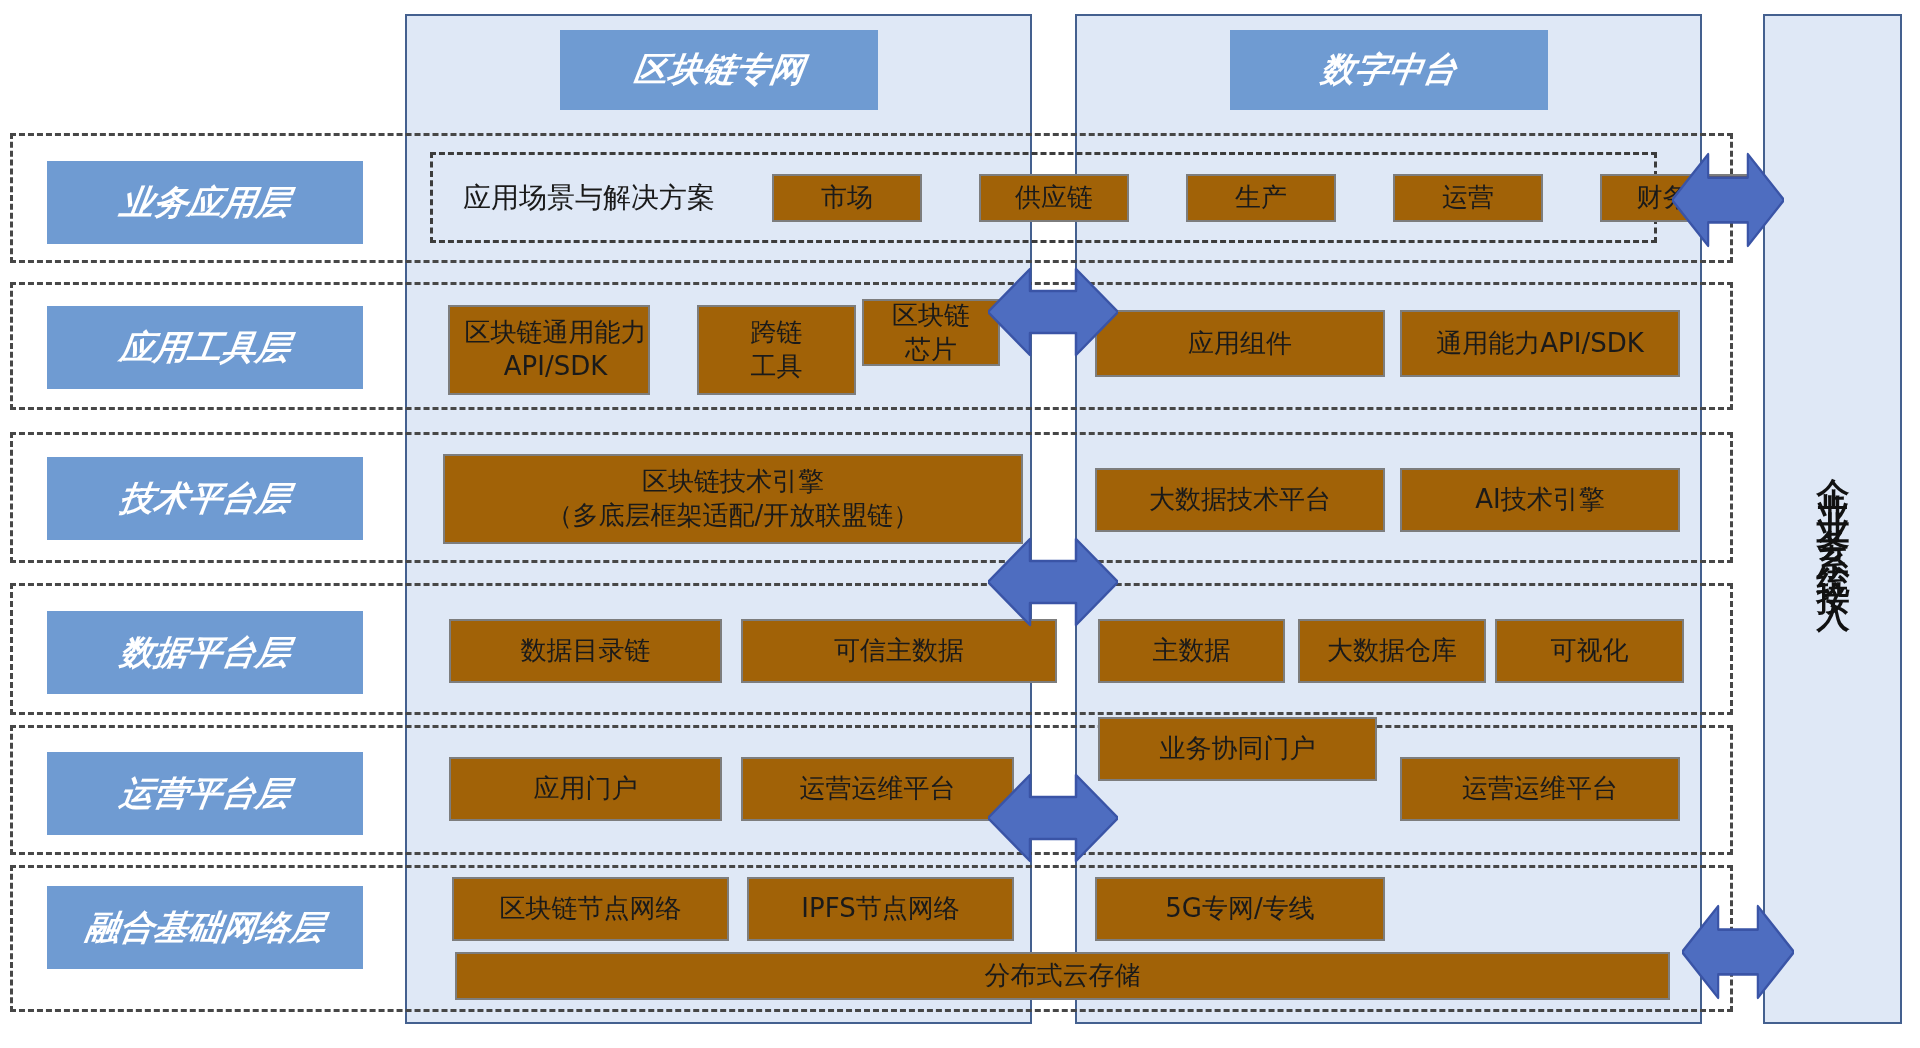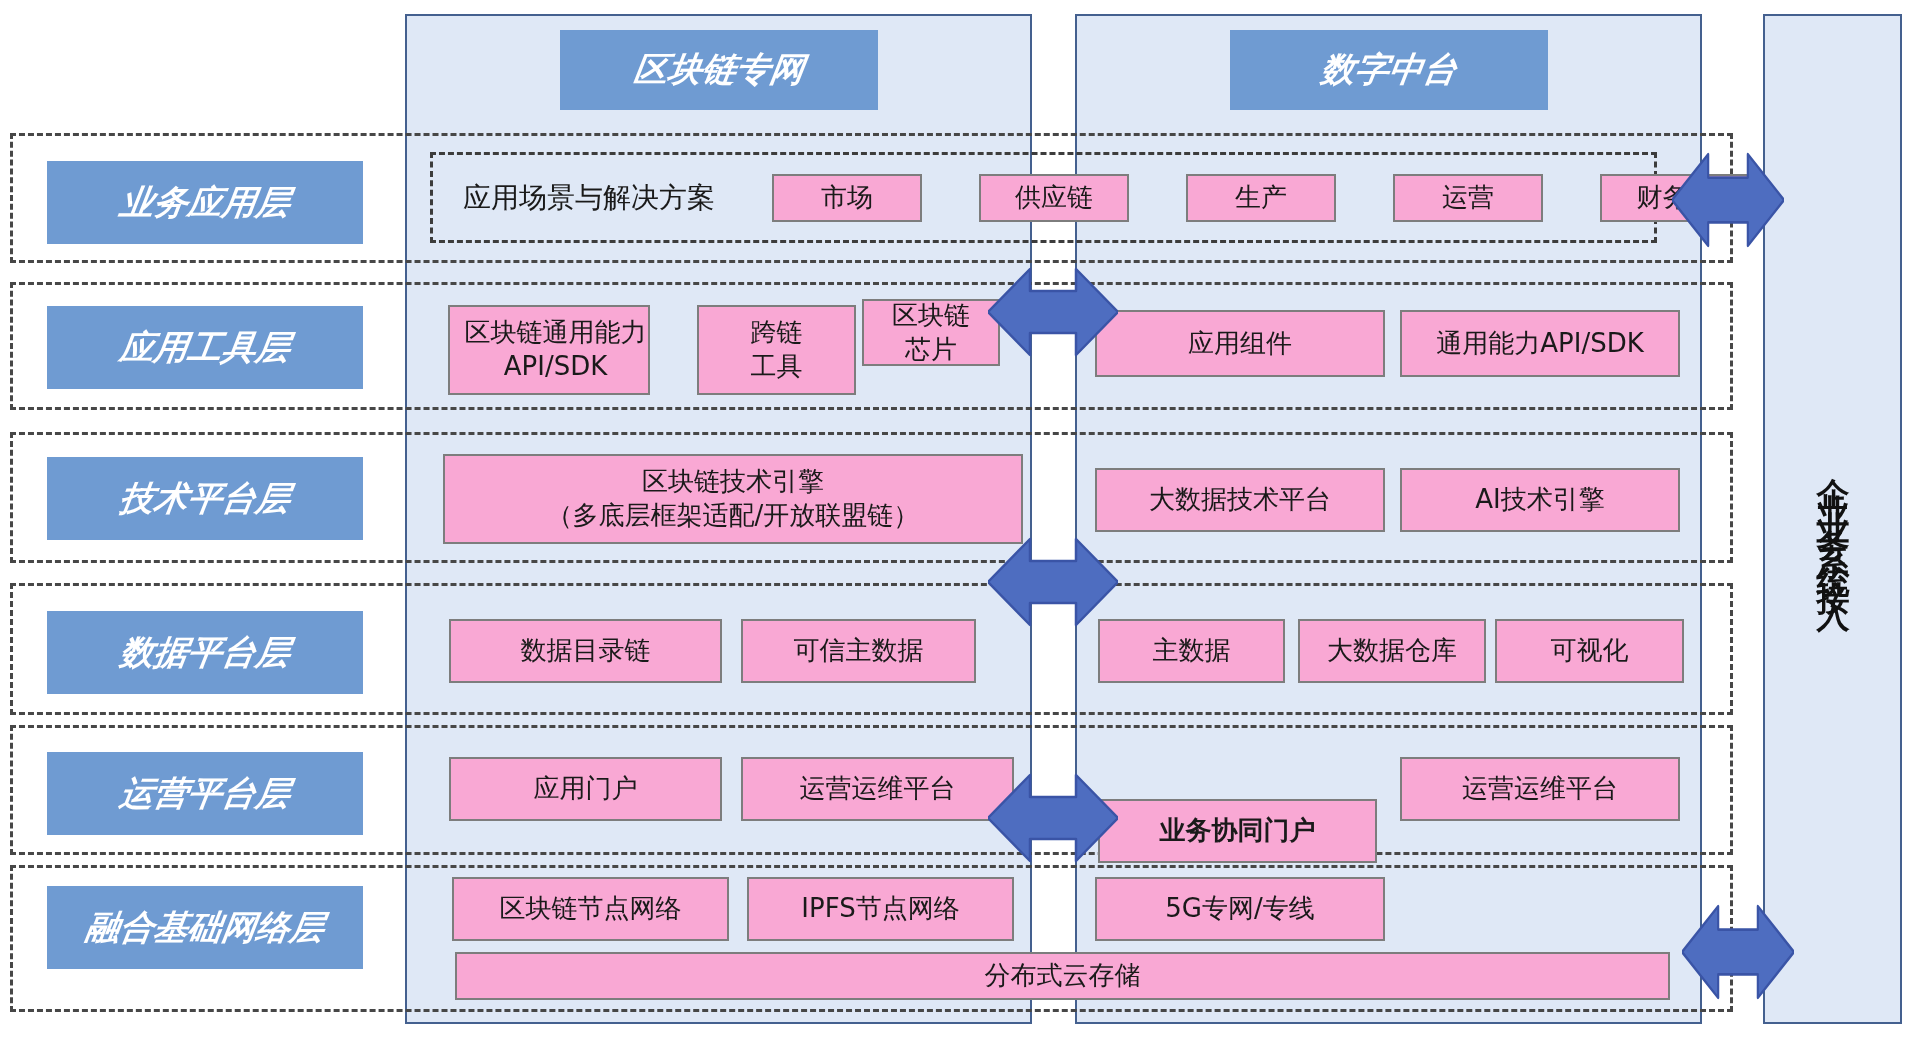--- a/index.html
+++ b/index.html
@@ -20,21 +20,21 @@
   .band.b4{top:583px;height:132px;}
   .band.b5{top:725px;height:130px;}
   .band.b6{top:865px;height:147px;}
   .layer-label{position:absolute;left:47px;width:316px;height:83px;background:var(--accent);display:flex;align-items:center;justify-content:center;z-index:3;}
   .layer-label span,.header-box span{color:#ffffff;font-weight:bold;font-style:italic;font-size:34px;transform:skewX(-8deg);white-space:nowrap;}
   .layer-label.l1{top:161px;}.layer-label.l2{top:306px;}.layer-label.l3{top:457px;}
   .layer-label.l4{top:611px;}.layer-label.l5{top:752px;}.layer-label.l6{top:886px;}
   .header-box{position:absolute;top:30px;width:318px;height:80px;background:var(--accent);display:flex;align-items:center;justify-content:center;z-index:3;}
   .header-box.hl{left:560px;}
   .header-box.hr{left:1230px;}
-  .wbox{position:absolute;background:#f9a8d4;border:2px solid #7d7d7d;box-sizing:border-box;display:flex;align-items:center;justify-content:center;text-align:center;font-size:26px;line-height:1.3;white-space:pre-line;z-index:3;}
+  .wbox{position:absolute;background:#a16207;border:2px solid #7d7d7d;box-sizing:border-box;display:flex;align-items:center;justify-content:center;text-align:center;font-size:26px;line-height:1.3;white-space:pre-line;z-index:3;}
   .scenario{position:absolute;left:430px;top:152px;width:1227px;height:91px;border:3px dashed #3c3c3c;box-sizing:border-box;display:flex;align-items:center;gap:57px;padding-left:30px;z-index:3;}
   .scenario .caption{font-size:28px;flex:none;}
   .sbox{position:static;flex:none;width:150px;height:48px;}
   .arrow{position:absolute;z-index:5;}
   .storage{z-index:4;}
 </style>
 </head>
 <body>
 
 <div class="stage" style="--accent: #6f9bd2; --panel: #dfe8f6; --pborder: #44608f; --arrow: #4e6dc0; --arrowline: #3a54a6;">
@@ -96,28 +96,28 @@
 芯片</div>
   <div class="wbox" style="left:1095px;top:310px;width:290px;height:67px;">应用组件</div>
   <div class="wbox" style="left:1400px;top:310px;width:280px;height:67px;">通用能力API/SDK</div>
 
   <div class="wbox" style="left:443px;top:454px;width:580px;height:90px;">区块链技术引擎
 （多底层框架适配/开放联盟链）</div>
   <div class="wbox" style="left:1095px;top:468px;width:290px;height:64px;">大数据技术平台</div>
   <div class="wbox" style="left:1400px;top:468px;width:280px;height:64px;">AI技术引擎</div>
 
   <div class="wbox" style="left:449px;top:619px;width:273px;height:64px;">数据目录链</div>
-  <div class="wbox" style="left:741px;top:619px;width:235px;height:64px;">可信主数据</div>
+  <div class="wbox" style="left:741px;top:619px;width:316px;height:64px;">可信主数据</div>
   <div class="wbox" style="left:1098px;top:619px;width:187px;height:64px;">主数据</div>
   <div class="wbox" style="left:1495px;top:619px;width:189px;height:64px;">可视化</div>
   <div class="wbox" style="left:1298px;top:619px;width:188px;height:64px;">大数据仓库</div>
 
   <div class="wbox" style="left:449px;top:757px;width:273px;height:64px;">应用门户</div>
   <div class="wbox" style="left:741px;top:757px;width:273px;height:64px;">运营运维平台</div>
-  <div class="wbox" style="left:1098px;top:799px;width:279px;height:64px;font-weight:bold;">业务协同门户</div>
+  <div class="wbox" style="left:1098px;top:717px;width:279px;height:64px;">业务协同门户</div>
   <div class="wbox" style="left:1400px;top:757px;width:280px;height:64px;">运营运维平台</div>
 
   <div class="wbox" style="left:452px;top:877px;width:277px;height:64px;">区块链节点网络</div>
   <div class="wbox" style="left:747px;top:877px;width:267px;height:64px;">IPFS节点网络</div>
   <div class="wbox" style="left:1095px;top:877px;width:290px;height:64px;">5G专网/专线</div>
   <div class="wbox storage" style="left:455px;top:952px;width:1215px;height:48px;">分布式云存储</div>
 
   <svg class="arrow" style="left:988px;top:267px;" width="130" height="90" viewBox="0 0 130 90">
     <polygon points="0,45 42,2 42,24 88,24 88,2 130,45 88,88 88,66 42,66 42,88" fill="#4e6dc0" stroke="#3a54a6" stroke-width="2.5" stroke-linejoin="round"></polygon>
   </svg>

